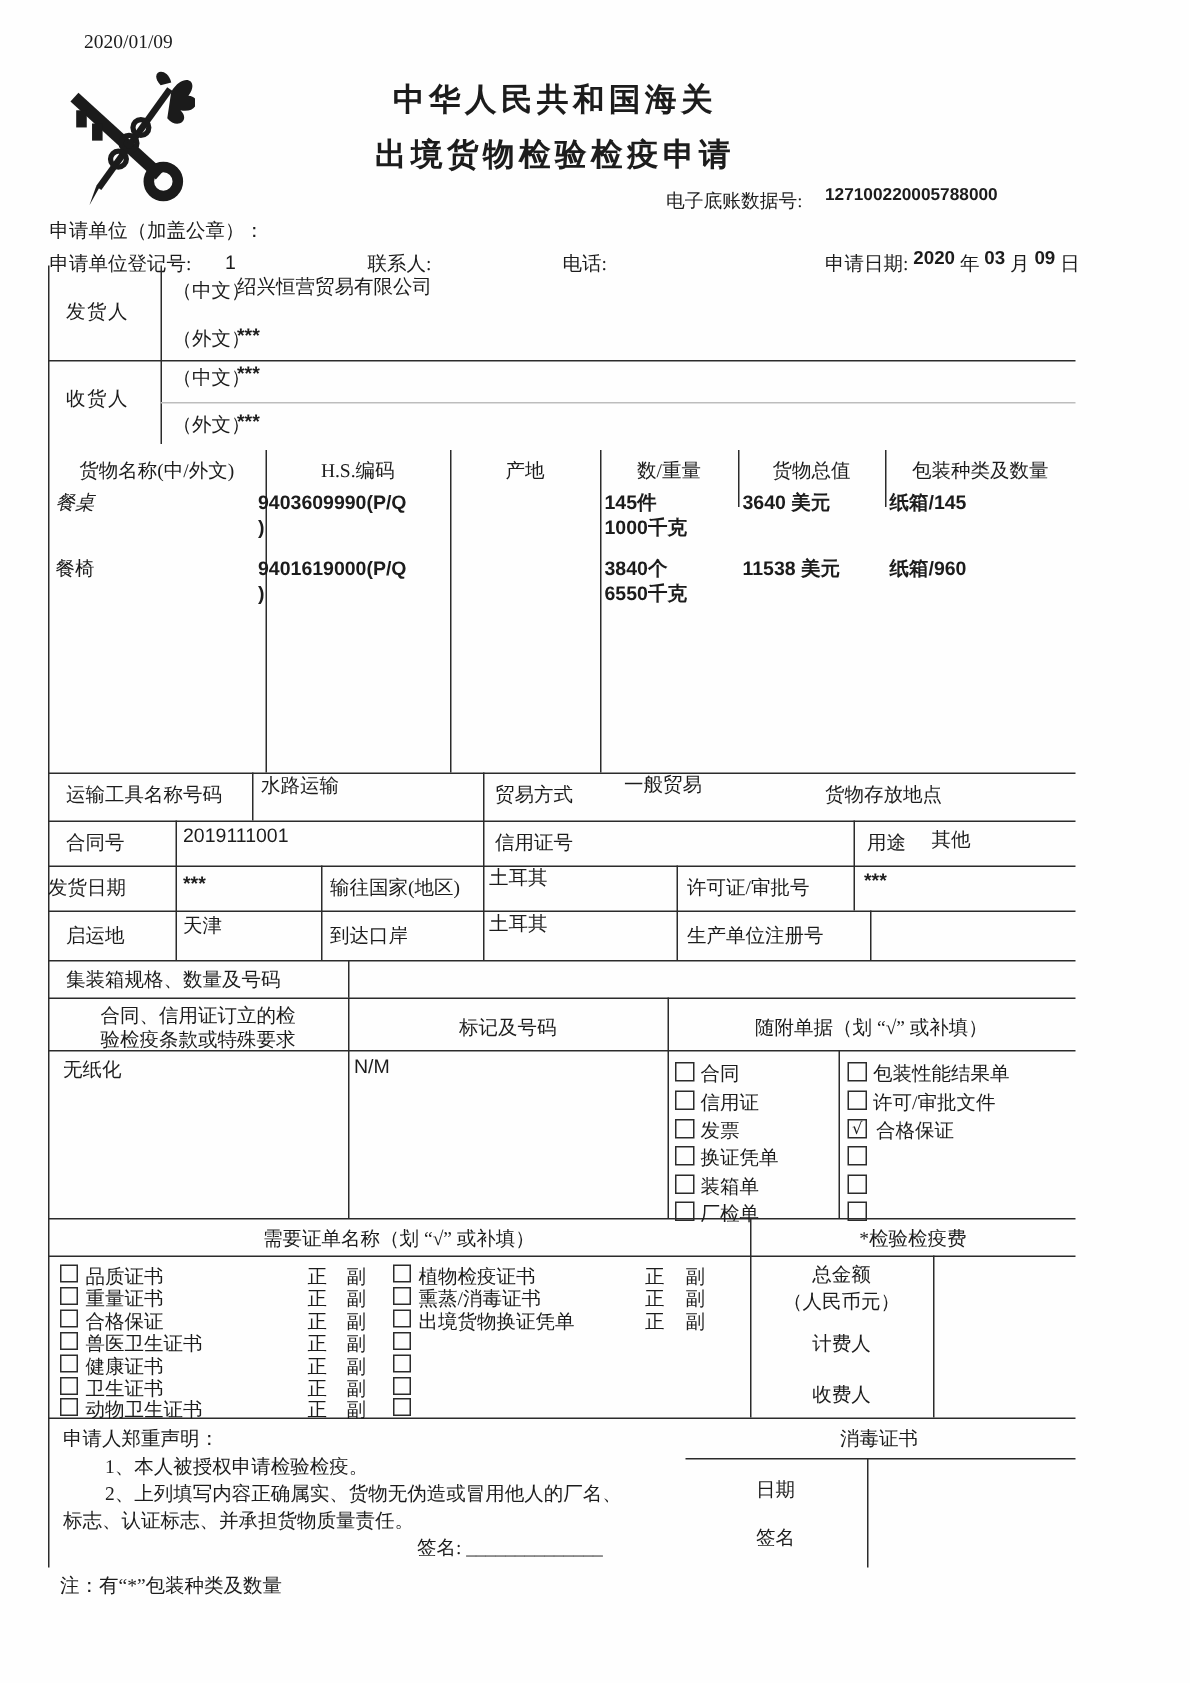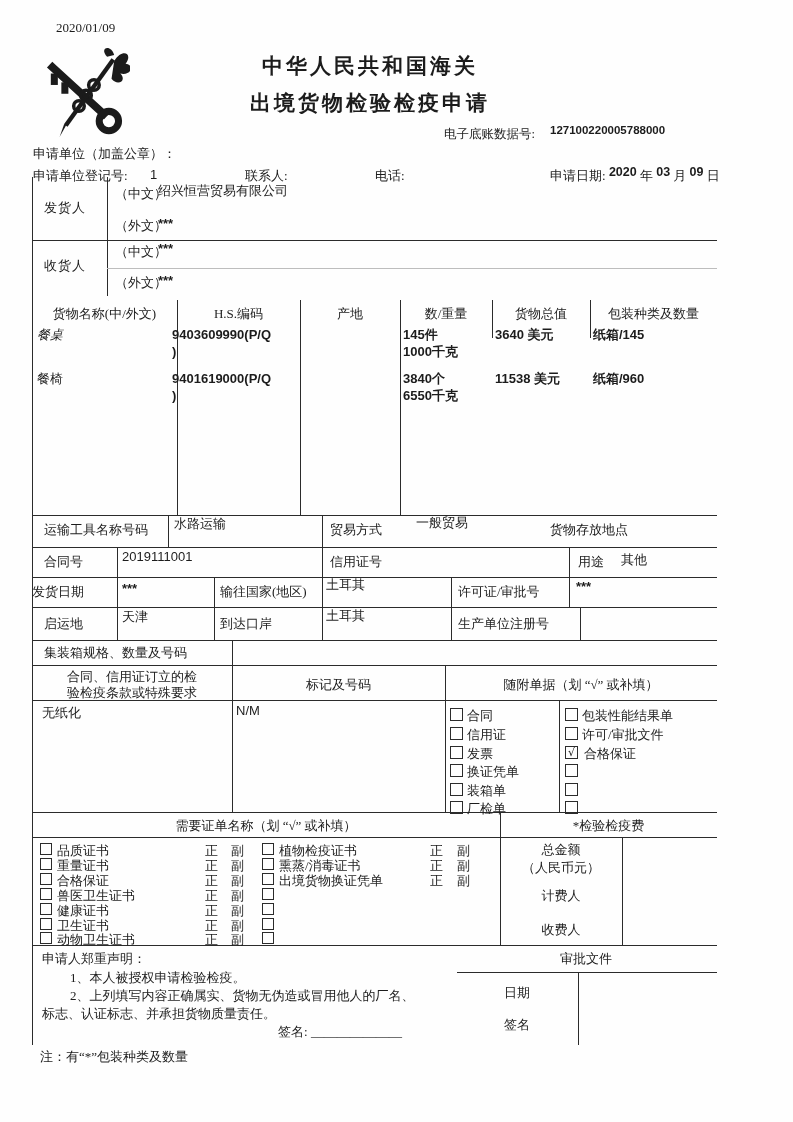--- a/index.html
+++ b/index.html
@@ -262,21 +262,21 @@
 
   <span class="t" style="left:42px;top:951px;">申请人郑重声明：</span>
   <span class="t" style="left:70px;top:970px;">1、本人被授权申请检验检疫。</span>
   <span class="t" style="left:70px;top:988px;">2、上列填写内容正确属实、货物无伪造或冒用他人的厂名、</span>
   <span class="t" style="left:42px;top:1006px;">标志、认证标志、并承担货物质量责任。</span>
   <span class="t" style="left:278px;top:1024px;">
     <span>签名:</span>
     <span>______________</span>
   </span>
 
-  <div class="t c" style="left:455px;top:951px;width:262px;">审批文件</div>
+  <div class="t c" style="left:455px;top:951px;width:262px;">消毒证书</div>
   <div class="hl" style="left:457px;top:972px;width:260px;"></div>
   <div class="vl" style="left:578px;top:972px;height:73px;"></div>
   <span class="t" style="left:504px;top:985px;">日期</span>
   <span class="t" style="left:504px;top:1017px;">签名</span>
 
   <span class="t" style="left:40px;top:1049px;">注：有“*”包装种类及数量</span>
 
 </div>
 
 </body></html>

